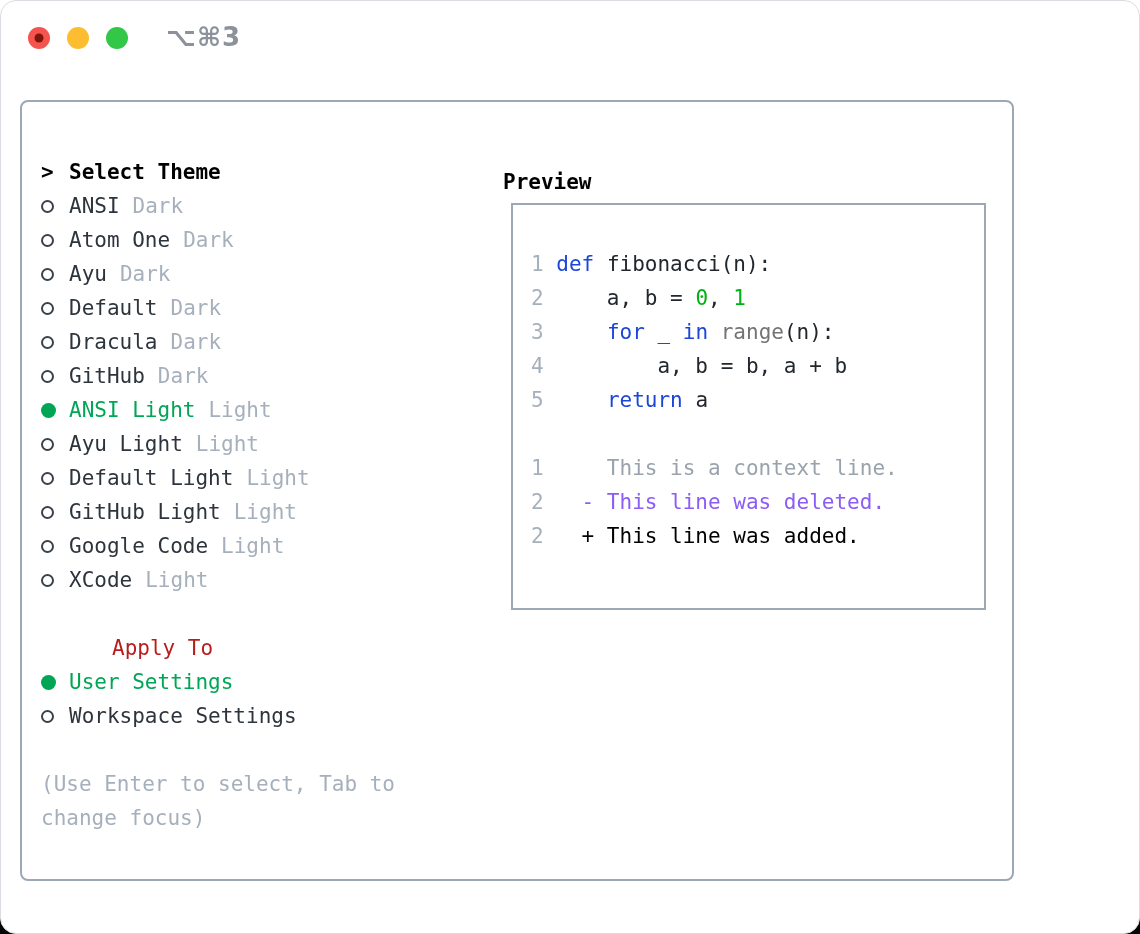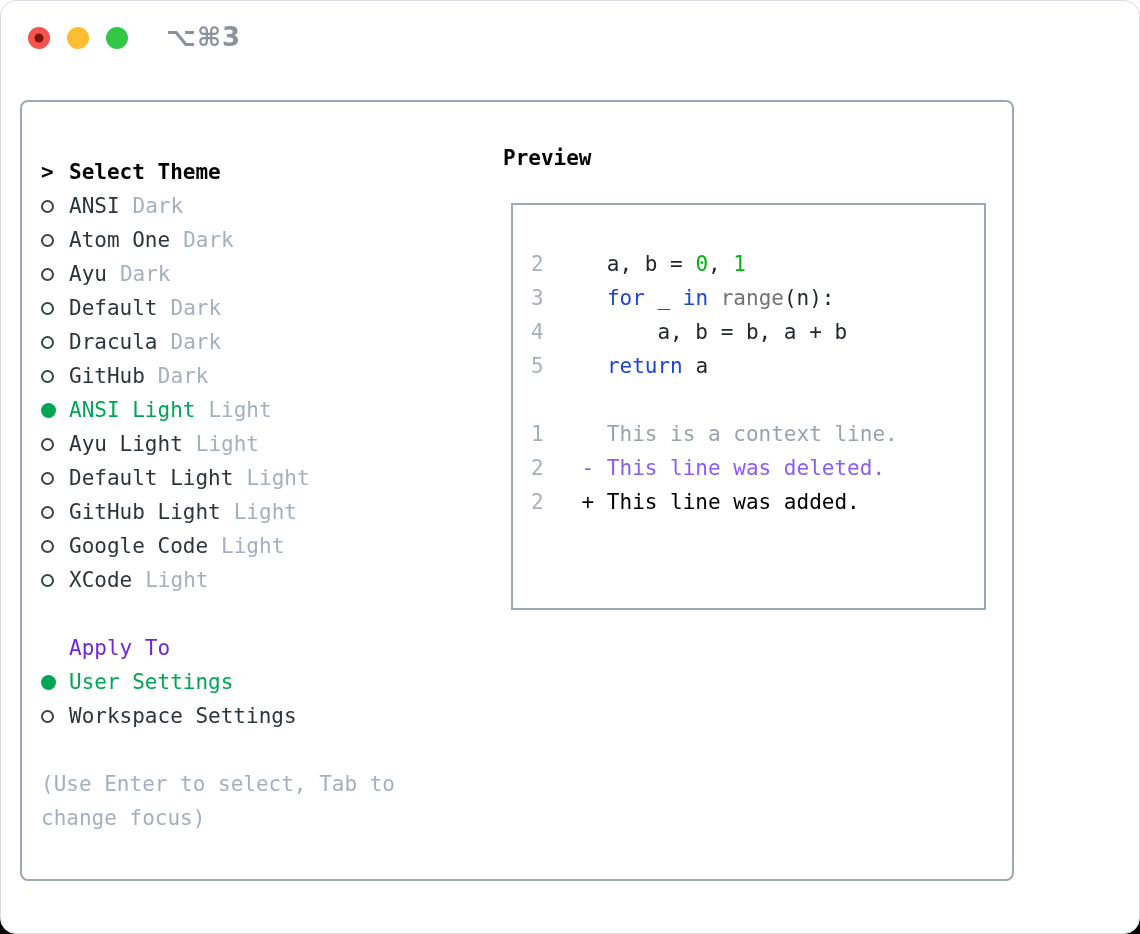--- a/index.html
+++ b/index.html
@@ -44,36 +44,36 @@
     position:absolute; left:19px; top:99px; width:994px; height:781px;
     border:2px solid #9ca8b4; border-radius:8px;
   }
 
   
   .left-col { position:absolute; left:19px; top:53px; width:440px; }
   .row { height:34px; display:flex; align-items:center; font-size:21px; white-space:pre; }
   .glyph-cell { width:28px; display:flex; align-items:center; }
   .prompt { color:#000000; font-weight:bold; }
   .list-title { color:#000000; font-weight:bold; }
-  .section-title { color:#6d28d9; }
+  .section-title { color:#b91c1c;margin-left:43px; }
   .radio {
     width:13px; height:13px; border:2px solid #3b424b; border-radius:50%;
   }
   .radio.selected { width:15px; height:15px; border:none; background:#00a655; }
   .theme-name { color:#2e343c; }
   .theme-name.selected { color:#00a655; }
   .theme-tag { color:#a6b0bc; margin-left:13px;text-align:center; }
   .opt-name { color:#2e343c; }
   .opt-name.selected { color:#00a655; }
   .spacer { height:34px; }
   .help { color:#a6b0bc; }
 
   
   .preview-title {
-    position:absolute; left:481px; top:44px;
+    position:absolute; left:481px; top:68px;
     font-size:21px; font-weight:bold; color:#000000;
   }
   .preview-box {
     position:absolute; left:489px; top:101px; width:475px; height:407px;
     border:2px solid #9ca8b4;
   }
   .code-block { padding:42px 0 0 18px; }
   .code-line { height:34px; font-size:21px; line-height:34px; white-space:pre; }
   .tk-n   { color:#a6b0bc; }
   .tk-pl  { color:#22272e; }
@@ -130,20 +130,21 @@
           <div class="row"><span class="glyph-cell"><span class="radio"></span></span><span class="opt-name">Workspace Settings</span></div>
         </div>
       <div class="spacer"></div>
       <div class="row help">(Use Enter to select, Tab to</div>
       <div class="row help">change focus)</div>
     </div>
 
     <div class="preview-title">Preview</div>
     <div class="preview-box">
       <div class="code-block" id="code-block">
+          <div class="code-line"><span class="tk-n">1</span><span class="tk-kw"> def</span><span class="tk-pl"> fibonacci(n):</span></div>
           <div class="code-line"><span class="tk-n">2</span><span class="tk-pl">     a, b = </span><span class="tk-num">0</span><span class="tk-pl">, </span><span class="tk-num">1</span></div>
           <div class="code-line"><span class="tk-n">3</span><span class="tk-pl">     </span><span class="tk-kw">for</span><span class="tk-pl"> _ </span><span class="tk-kw">in</span><span class="tk-pl"> </span><span class="tk-fn">range</span><span class="tk-pl">(n):</span></div>
           <div class="code-line"><span class="tk-n">4</span><span class="tk-pl">         a, b = b, a + b</span></div>
           <div class="code-line"><span class="tk-n">5</span><span class="tk-pl">     </span><span class="tk-kw">return</span><span class="tk-pl"> a</span></div>
           <div class="code-line"></div>
           <div class="code-line"><span class="tk-n">1</span><span class="tk-ctx">     This is a context line.</span></div>
           <div class="code-line"><span class="tk-n">2</span><span class="tk-del">   - This line was deleted.</span></div>
           <div class="code-line"><span class="tk-n">2</span><span class="tk-add">   + This line was added.</span></div>
         </div>
     </div>

